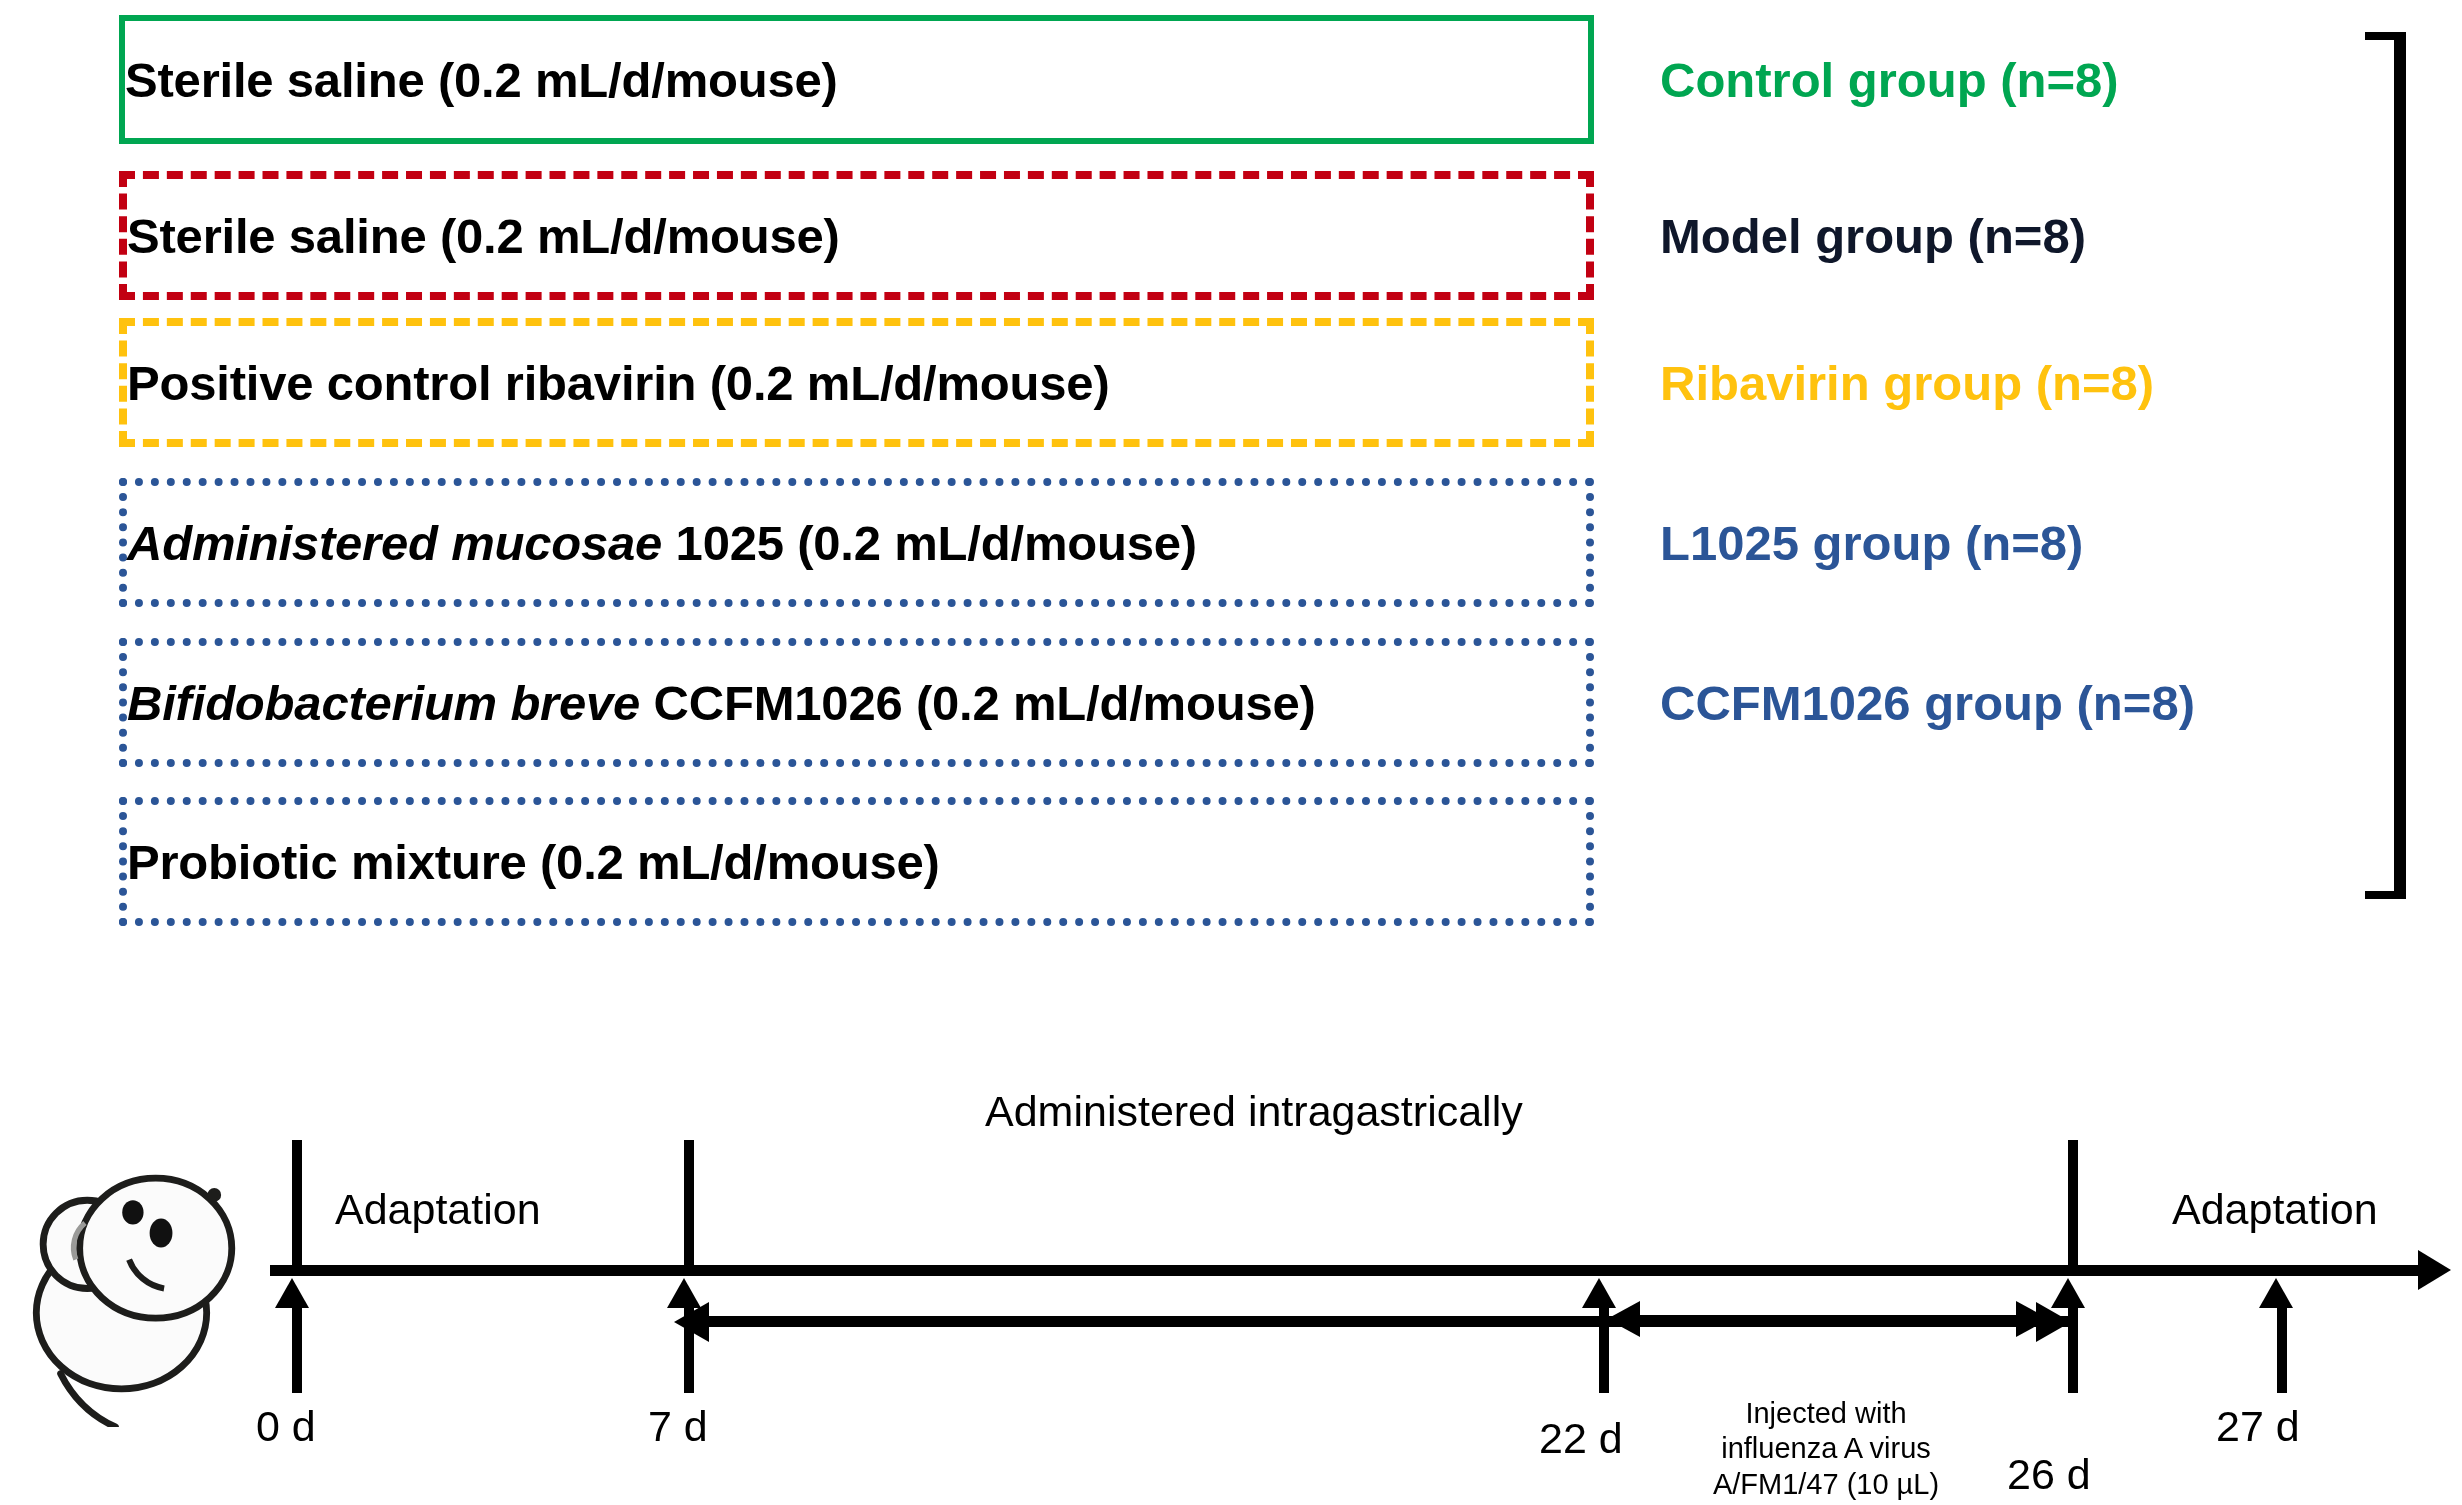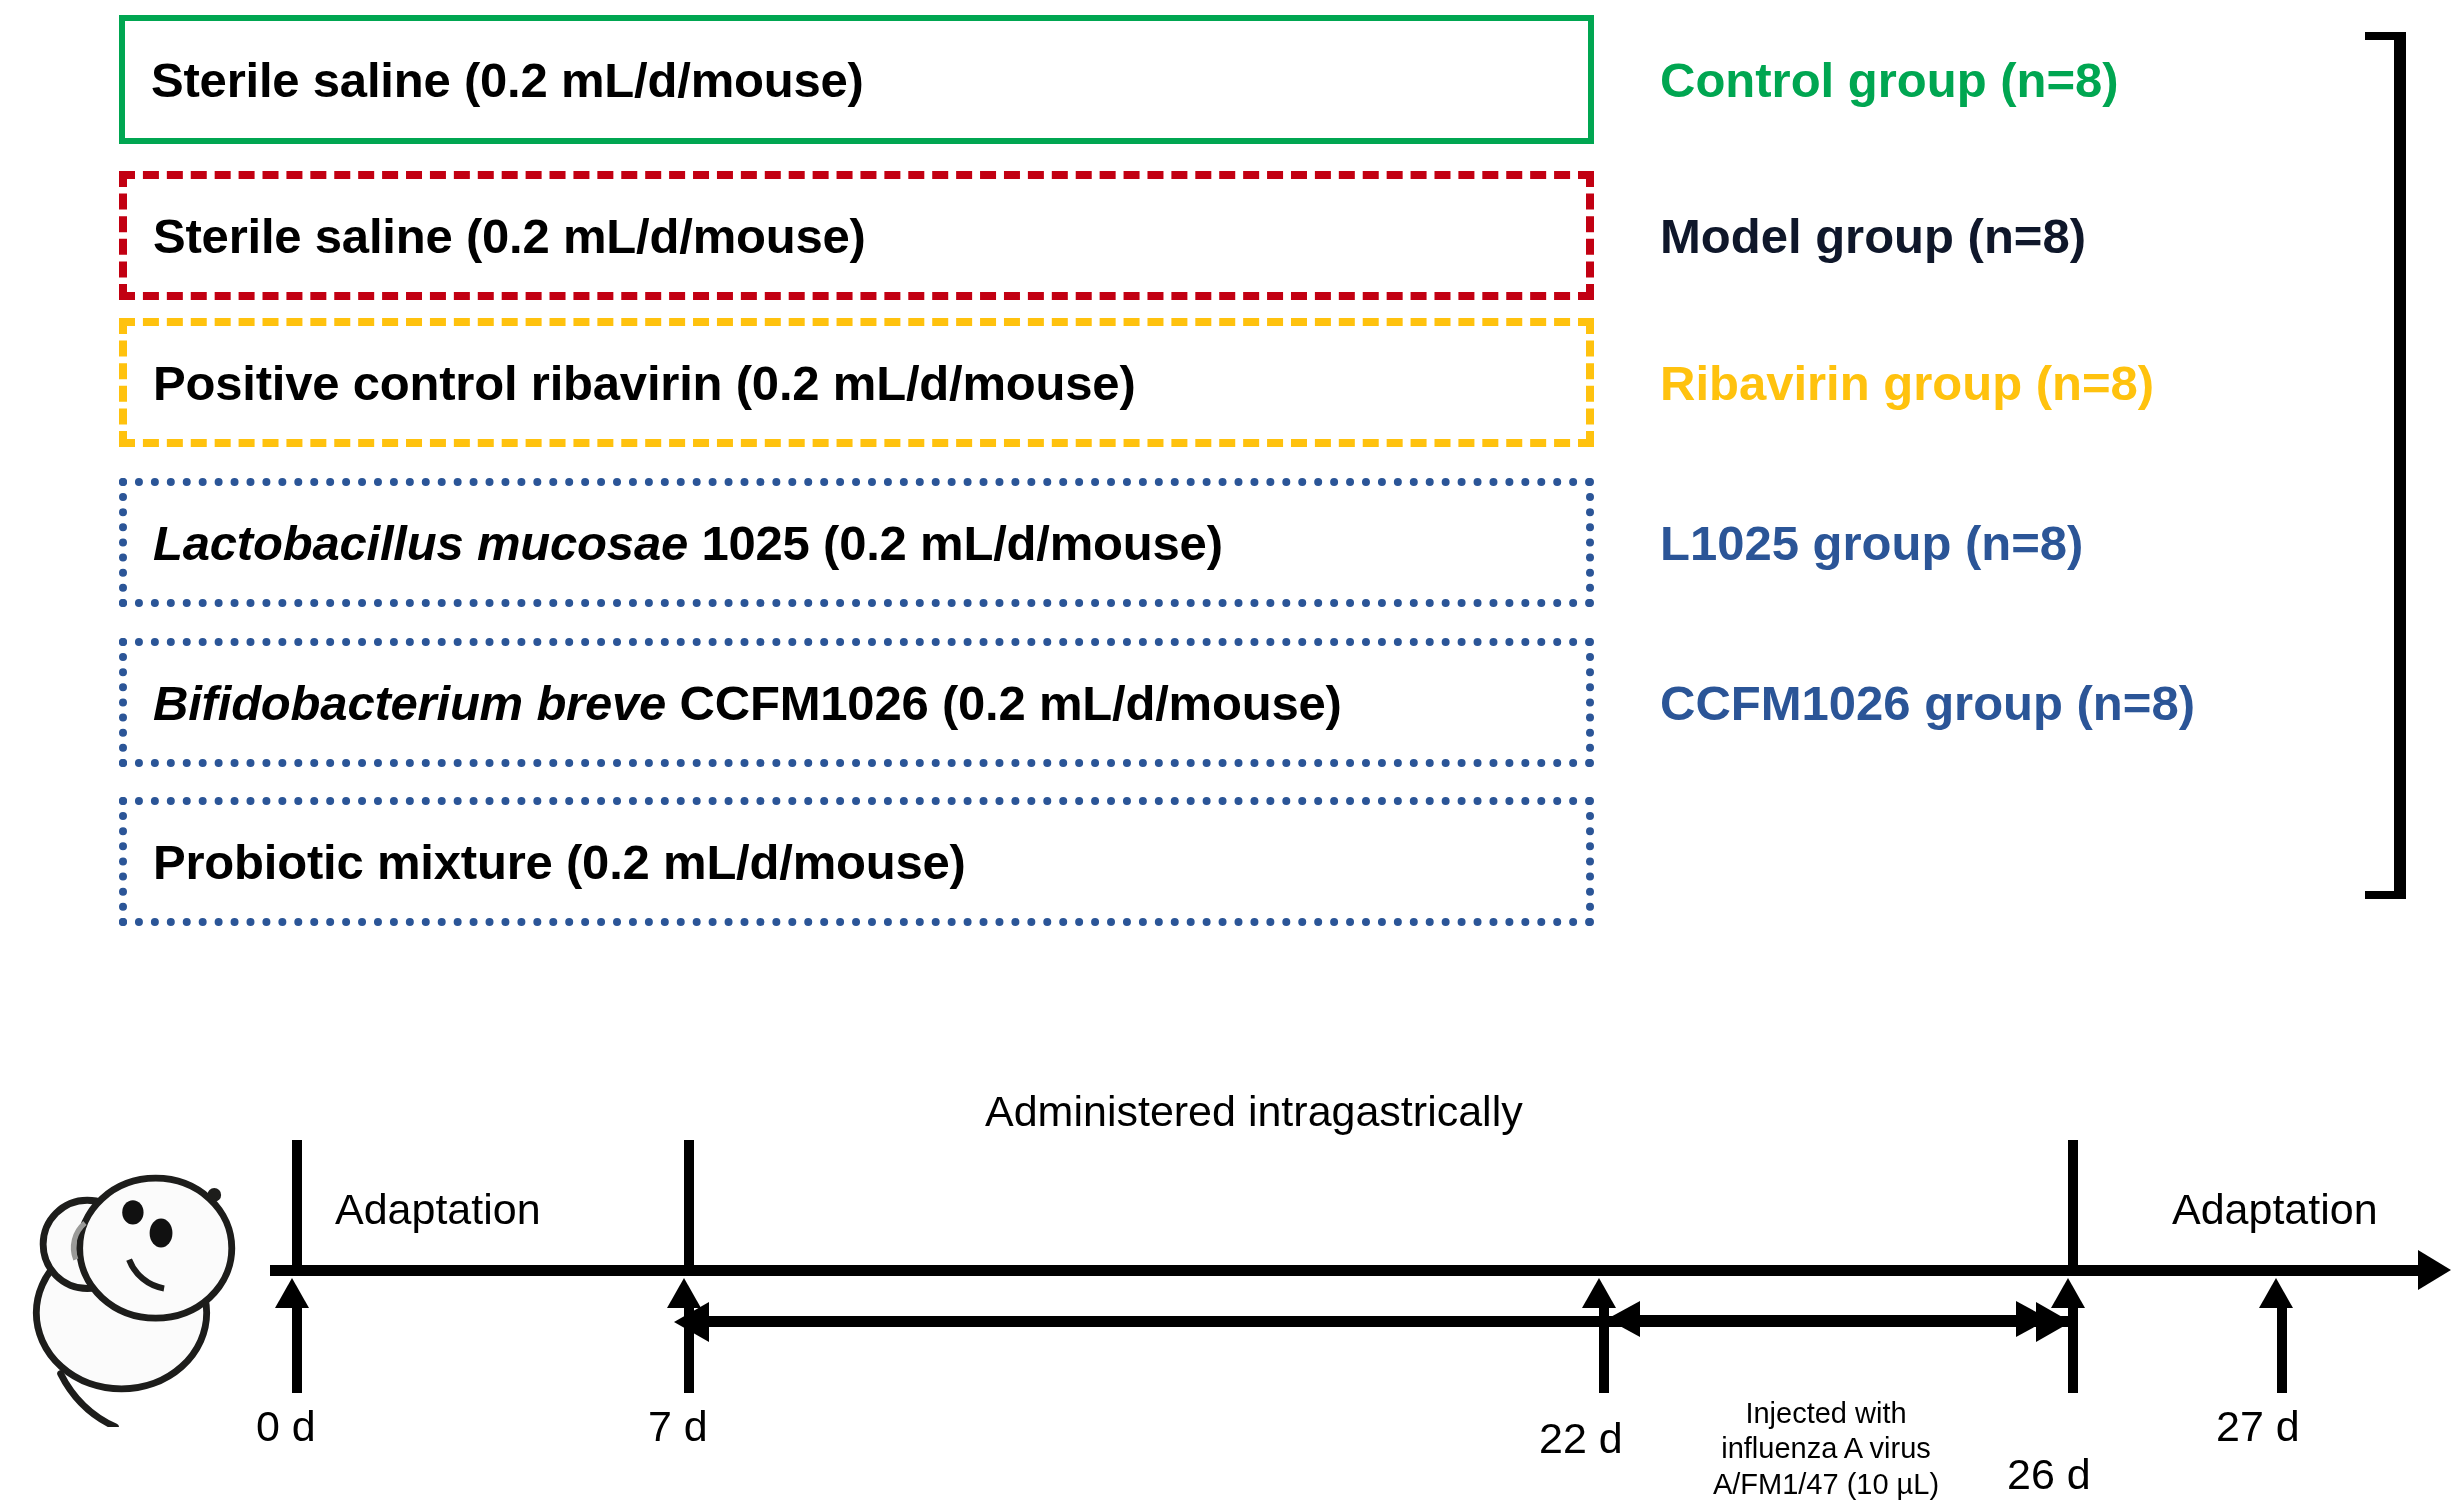--- a/index.html
+++ b/index.html
@@ -7,21 +7,21 @@
        font-family:"Liberation Sans","DejaVu Sans",sans-serif;}
 
   
   #groups{position:absolute;left:0;top:0;width:2462px;height:966px;}
 
   .grp-row{position:absolute;left:0;width:2462px;height:129px;}
 
   .grp-box{position:absolute;left:119px;width:1475px;height:100%;
            box-sizing:border-box;display:flex;align-items:center;
            background:#ffffff;}
-  .grp-box .txt{padding-left:26px;font-size:49px;font-weight:bold;color:#000000;
+  .grp-box .txt{font-size:49px;font-weight:bold;color:#000000;
                 white-space:nowrap;letter-spacing:-0.2px;}
   .grp-box .txt i{font-style:italic;}
 
   .b-solid-green{border:6.8px solid #00a651;}
   .b-dash-red{border:8.4px dashed #c20012;}
   .b-dash-yellow{border:8.4px dashed #ffc20e;}
   .b-dot-blue{border:8.4px dotted #2b5597;}
 
   .grp-label{position:absolute;left:1660px;top:50%;transform:translateY(-50%);
              font-size:49px;font-weight:bold;white-space:nowrap;}
@@ -98,21 +98,21 @@
 
   <div class="grp-row" style="top:318px;">
     <div class="grp-box b-dash-yellow">
       <span class="txt">Positive control ribavirin (0.2 mL/d/mouse)</span>
     </div>
     <div class="grp-label lab-yellow">Ribavirin group (n=8)</div>
   </div>
 
   <div class="grp-row" style="top:478px;">
     <div class="grp-box b-dot-blue">
-      <span class="txt"><i>Lactobacillus mucosae</i><span> 1025 (0.2 mL/d/mouse)</span></span>
+      <span class="txt"><i>Administered mucosae</i><span> 1025 (0.2 mL/d/mouse)</span></span>
     </div>
     <div class="grp-label lab-blue">L1025 group (n=8)</div>
   </div>
 
   <div class="grp-row" style="top:638px;">
     <div class="grp-box b-dot-blue">
       <span class="txt"><i>Bifidobacterium breve</i><span> CCFM1026 (0.2 mL/d/mouse)</span></span>
     </div>
     <div class="grp-label lab-blue">CCFM1026 group (n=8)</div>
   </div>

